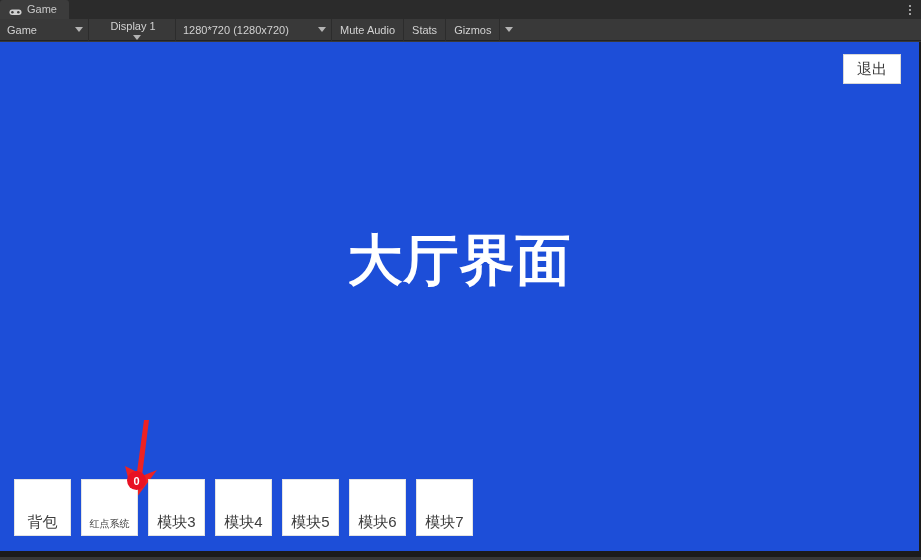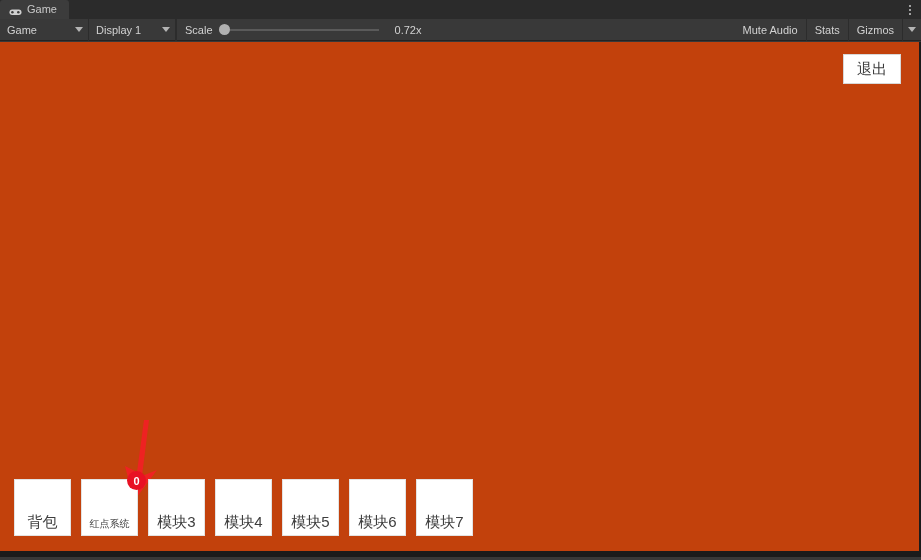--- a/index.html
+++ b/index.html
@@ -97,21 +97,21 @@
   }
   .dropdown .dd-text { flex: 1; }
   .caret {
     margin-left: 8px;
     width: 0; height: 0;
     border-left: 4px solid transparent;
     border-right: 4px solid transparent;
     border-top: 5px solid #b4b4b4;
   }
   .dd-game { width: 88px; }
-  .dd-display { width: 86px; }
+  .dd-display { width: 86px; flex-direction: column; }
   .dd-res { width: 155px; }
 
   .scale-group {
     display: flex;
     align-items: center;
     height: 22px;
     padding-left: 8px;
     padding-right: 6px;
     gap: 6px;
     flex: 1;
@@ -164,21 +164,21 @@
     border-left: 1px solid #2c2c2c;
   }
 
   
   .gameview {
     position: absolute;
     left: 0;
     top: 42px;
     width: 921px;
     height: 515px;
-    background: #c2410c;
+    background: #1d4ed8;
     overflow: hidden;
     border-right: 2px solid #1b1b1b;
     border-bottom: 6px solid #1b1b1b;
     box-sizing: border-box;
   }
 
   .exit-button {
     position: absolute;
     right: 18px;
     top: 12px;
@@ -298,44 +298,41 @@
       <span class="caret"></span>
     </div>
     <div class="tb-sep"></div>
 
     <div class="dropdown dd-display">
       <span class="dd-text">Display 1</span>
       <span class="caret"></span>
     </div>
     <div class="tb-sep"></div>
 
+    <div class="dropdown dd-res">
+      <span class="dd-text">1280*720 (1280x720)</span>
+      <span class="caret"></span>
+    </div>
     <div class="tb-sep"></div>
 
-    <div class="scale-group">
-      <span class="scale-label">Scale</span>
-      <span class="slider">
-        <span class="slider-track"></span>
-        <span class="slider-knob"></span>
-      </span>
-      <span class="scale-value">0.72x</span>
-    </div>
 
     <div class="tb-btn">Mute Audio</div>
     <div class="tb-btn">Stats</div>
     <div class="tb-btn">Gizmos</div>
     <div class="gizmo-caret">
       <span class="caret" style="margin-left:0"></span>
     </div>
   </div>
 
   <div class="gameview">
 
     <div class="exit-button">退出</div>
 
     <div class="center-block">
+      <div class="title">大厅界面</div>
     </div>
 
     <div class="arrow">
       <svg width="60" height="85" viewBox="0 0 60 85">
         <path d="M37 2 L30 58 L45 52 L22 83 L13 48 L25 54 L32 2 Z" fill="#ee2222"></path>
       </svg>
     </div>
 
     <div class="button-row">
 

